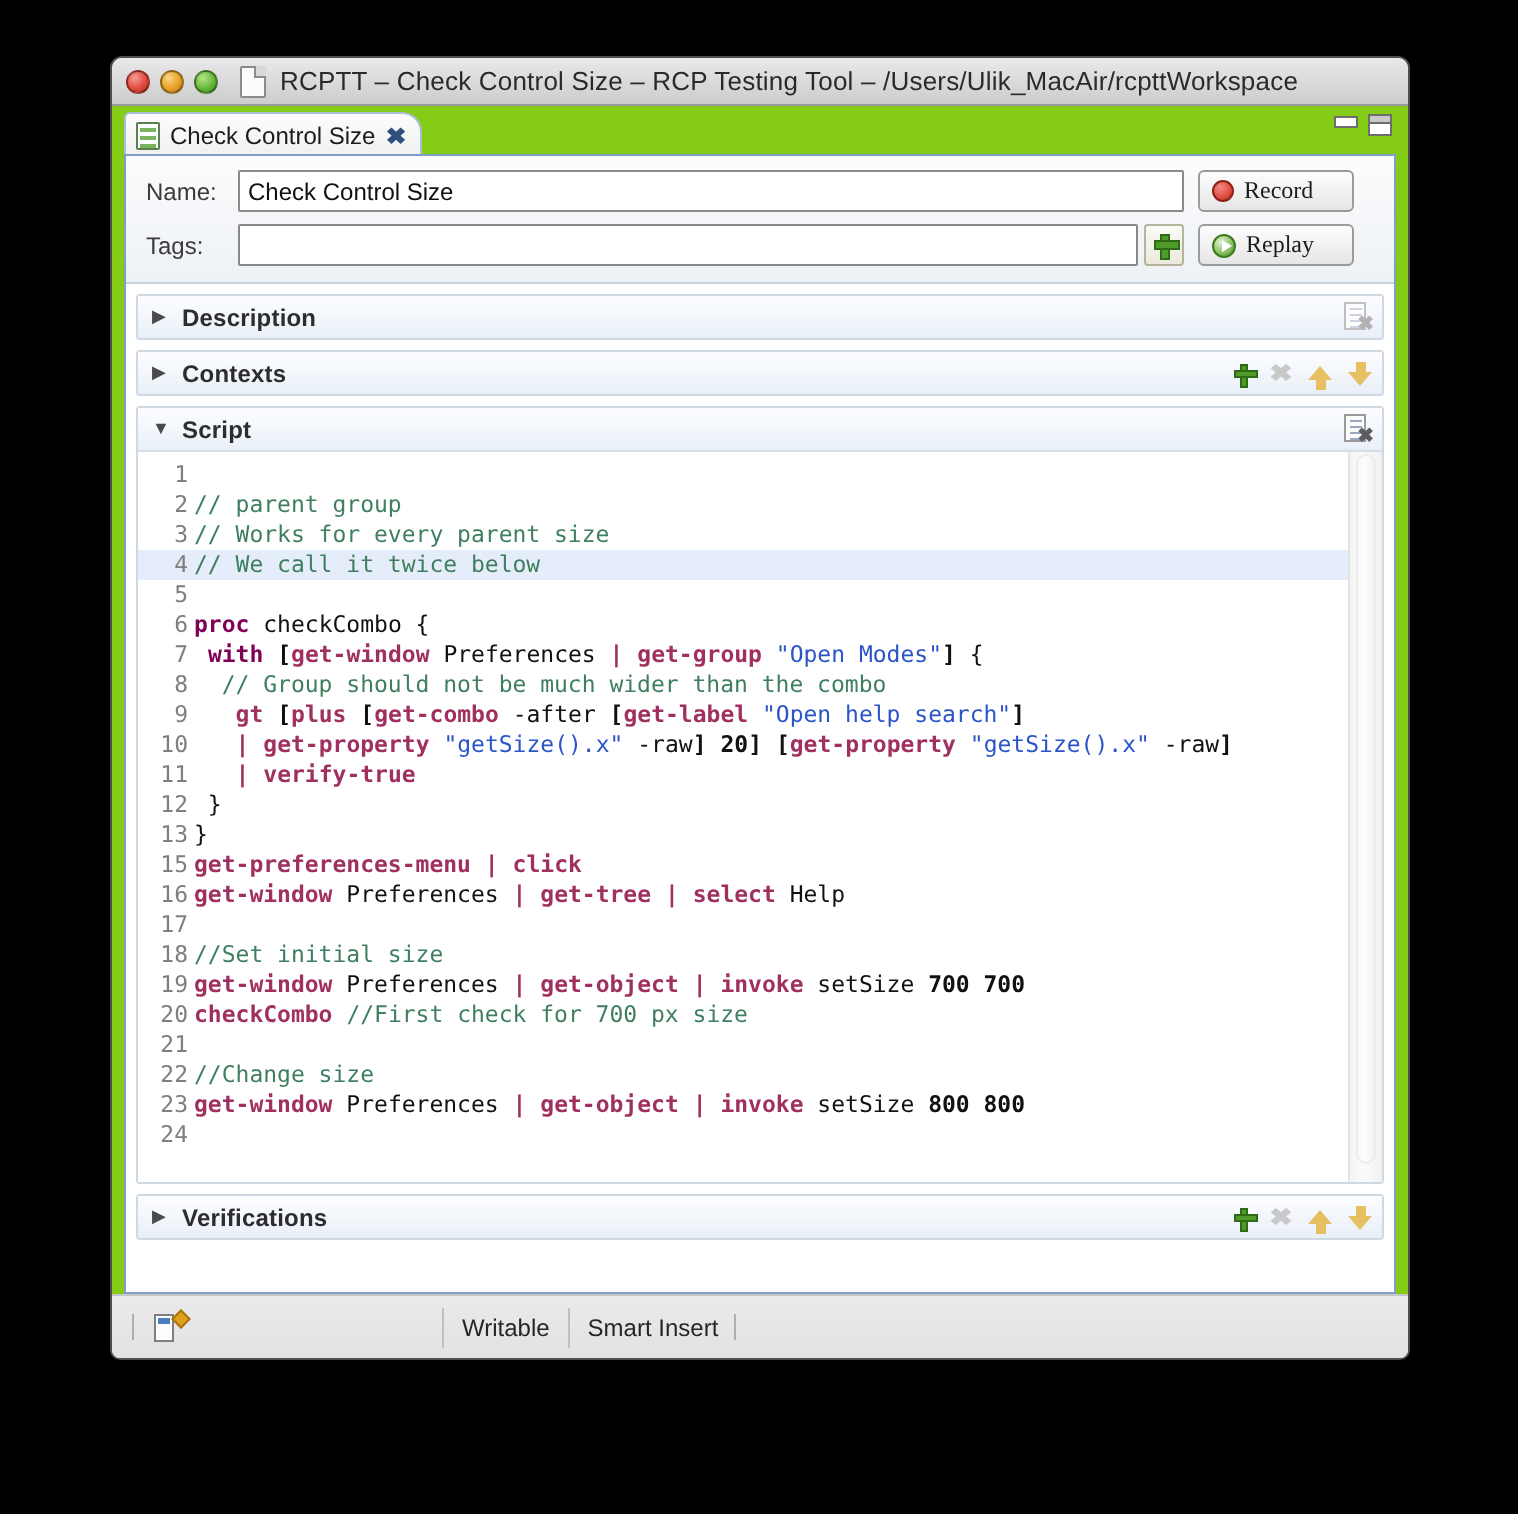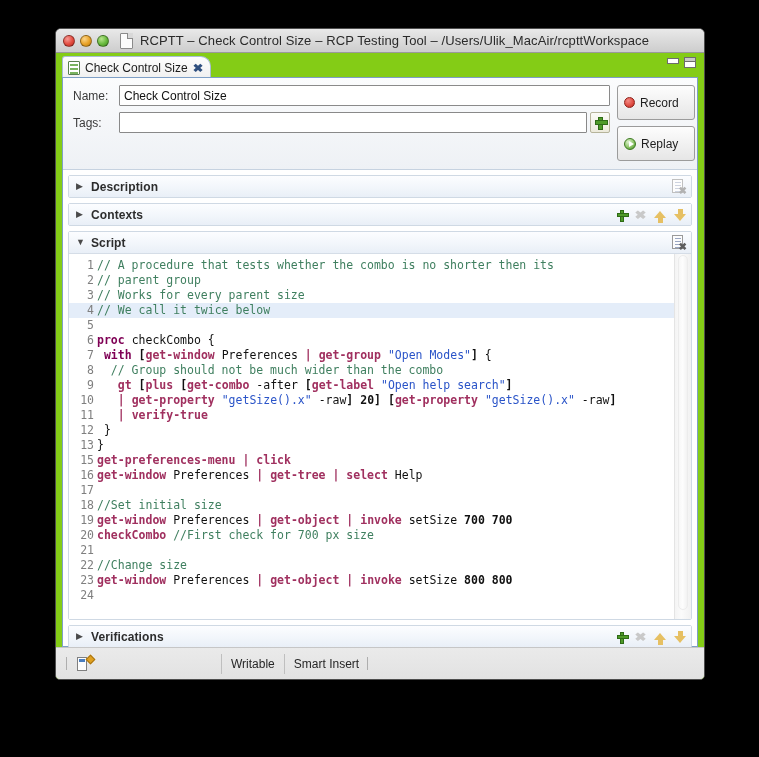--- a/index.html
+++ b/index.html
@@ -94,21 +94,21 @@
   #editor-body {
     position:absolute; left:6px; right:6px; top:24px; bottom:32px;
     border:1px solid #7e9fc6;
     background:#ffffff;
   }
 
   
   #form-header {
     background: linear-gradient(to bottom,#fbfcfd,#eef1f5);
     border-bottom:1px solid #c6d2e0;
-    padding: 7px 2px 8px 6px;
+    padding: 7px 20px 8px 6px;
   }
   .form-row { display:flex; align-items:center; height:21px; }
   .form-row + .form-row { margin-top: 6px; }
   .form-label {
     width:50px; font-size:12px; color:#3a3a3a; padding-left:4px;
   }
   .text-input {
     flex:1; height:21px;
     border:1px solid #898989; background:#fff;
     font-family:"Liberation Sans", sans-serif; font-size:12px; color:#111;
@@ -128,25 +128,25 @@
     border:1px solid #2f6b16;
   }
   .plus-glyph:before { left:3px; top:0; width:3px; height:11px; }
   .plus-glyph:after  { left:0; top:3px; width:11px; height:3px; }
   .plus-glyph.sm { width:10px; height:10px; }
   .plus-glyph.sm:before { left:3px; top:0; width:2px; height:10px; }
   .plus-glyph.sm:after  { left:0; top:3px; width:10px; height:2px; }
 
   #action-col { width:78px; margin-left:7px; display:flex; flex-direction:column; gap:6px; }
   .action-btn {
-    height:35px; display:flex; align-items:center; gap:5px;
+    height:21px; display:flex; align-items:center; gap:5px;
     padding-left:6px;
     border:1px solid #9b9b9b; border-radius:3px;
     background: linear-gradient(to bottom,#fdfdfd,#e6e6e6);
-    font-size:12px; color:#1d1d1d;
+    font-size:12px; color:#1d1d1d;font-family:Liberation Serif, serif;
   }
   .rec-dot {
     width:11px; height:11px; border-radius:50%;
     background: radial-gradient(circle at 35% 30%,#f38b84 0%,#df4b41 60%,#a8281f 100%);
     border:1px solid #8e2018;
   }
   .play-circle {
     width:12px; height:12px; border-radius:50%;
     background: radial-gradient(circle at 35% 30%,#dff3d0 0%,#8cc466 55%,#3f8a22 100%);
     border:1px solid #3c7a1f; position:relative;
@@ -378,21 +378,21 @@
           <span class="section-title">Script</span>
           <span class="section-tools">
             <span class="doc-x-icon">
               <span class="pg"></span>
                 <span class="xx">✖</span>
             </span>
           </span>
         </div>
         <div id="editor-wrap">
           <div id="code-area">
-              <div class="code-line"><span class="lnum">1</span><span><span class="cm">// A procedure that tests whether the combo is no shorter then its</span></span></div>
+              <div class="code-line"><span class="lnum">1</span></div>
               <div class="code-line"><span class="lnum">2</span><span><span class="cm">// parent group</span></span></div>
               <div class="code-line"><span class="lnum">3</span><span><span class="cm">// Works for every parent size</span></span></div>
               <div class="code-line cur"><span class="lnum">4</span><span><span class="cm">// We call it twice below</span></span></div>
               <div class="code-line"><span class="lnum">5</span><span></span></div>
               <div class="code-line"><span class="lnum">6</span><span><span class="kw">proc</span><span class="ctext"> checkCombo {</span></span></div>
               <div class="code-line"><span class="lnum">7</span><span><span class="ctext"> </span><span class="kw">with</span><span class="ctext"> </span><span class="br">[</span><span class="cmd">get-window</span><span class="ctext"> Preferences </span><span class="pipe">|</span><span class="ctext"> </span><span class="cmd">get-group</span><span class="ctext"> </span><span class="str">"Open Modes"</span><span class="br">]</span><span class="ctext"> {</span></span></div>
               <div class="code-line"><span class="lnum">8</span><span><span class="cm">  // Group should not be much wider than the combo</span></span></div>
               <div class="code-line"><span class="lnum">9</span><span><span class="ctext">   </span><span class="cmd">gt</span><span class="ctext"> </span><span class="br">[</span><span class="cmd">plus</span><span class="ctext"> </span><span class="br">[</span><span class="cmd">get-combo</span><span class="ctext"> -after </span><span class="br">[</span><span class="cmd">get-label</span><span class="ctext"> </span><span class="str">"Open help search"</span><span class="br">]</span></span></div>
               <div class="code-line"><span class="lnum">10</span><span><span class="ctext">   </span><span class="pipe">|</span><span class="ctext"> </span><span class="cmd">get-property</span><span class="ctext"> </span><span class="str">"getSize().x"</span><span class="ctext"> -raw</span><span class="br">]</span><span class="ctext"> </span><span class="num">20</span><span class="br">]</span><span class="ctext"> </span><span class="br">[</span><span class="cmd">get-property</span><span class="ctext"> </span><span class="str">"getSize().x"</span><span class="ctext"> -raw</span><span class="br">]</span></span></div>
               <div class="code-line"><span class="lnum">11</span><span><span class="ctext">   </span><span class="pipe">|</span><span class="ctext"> </span><span class="cmd">verify-true</span></span></div>

